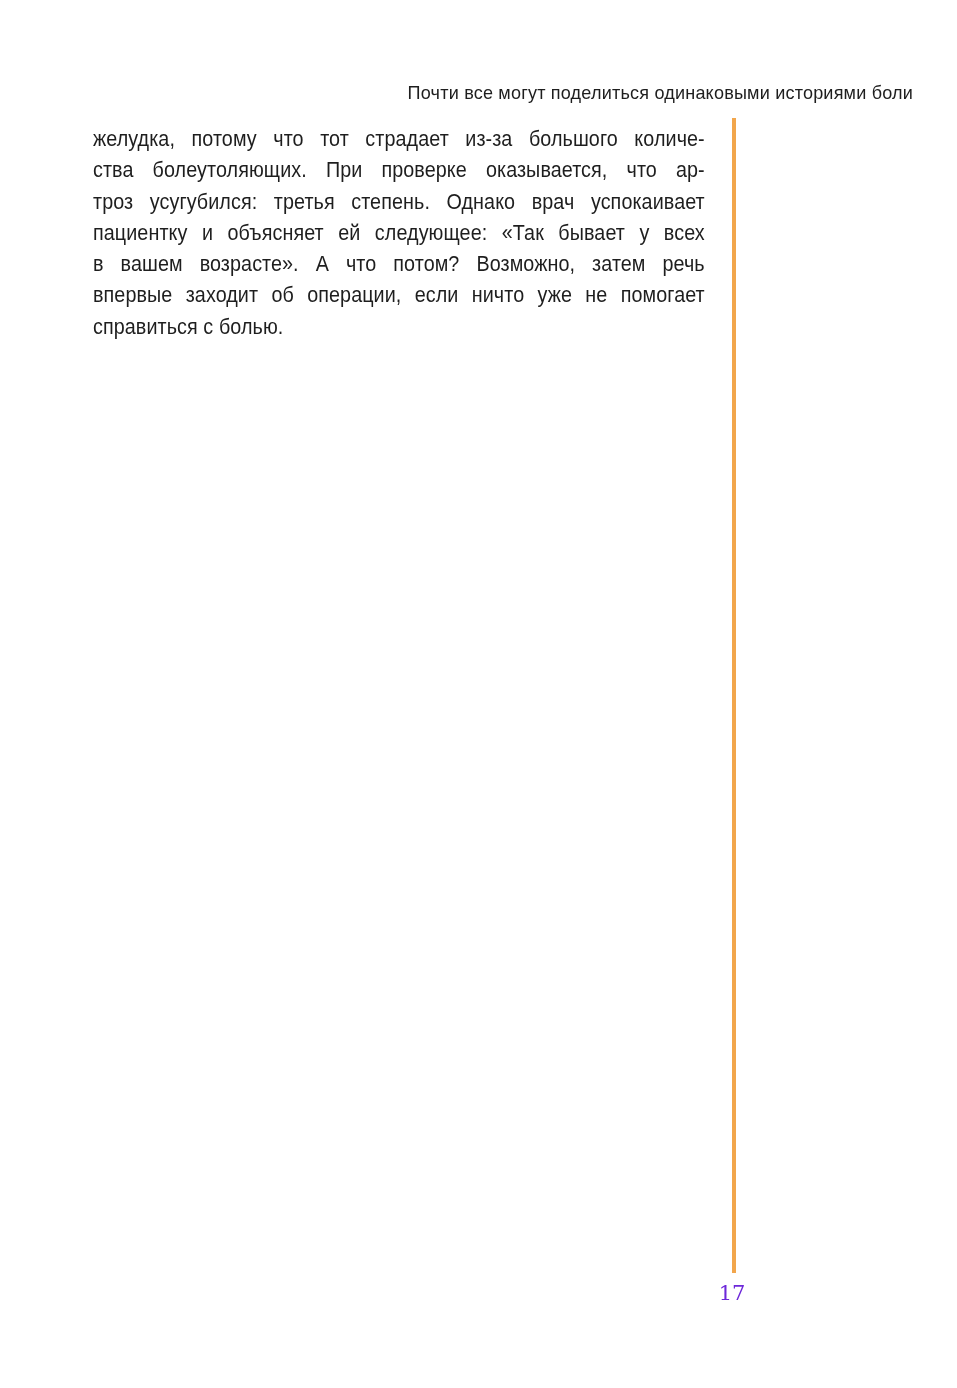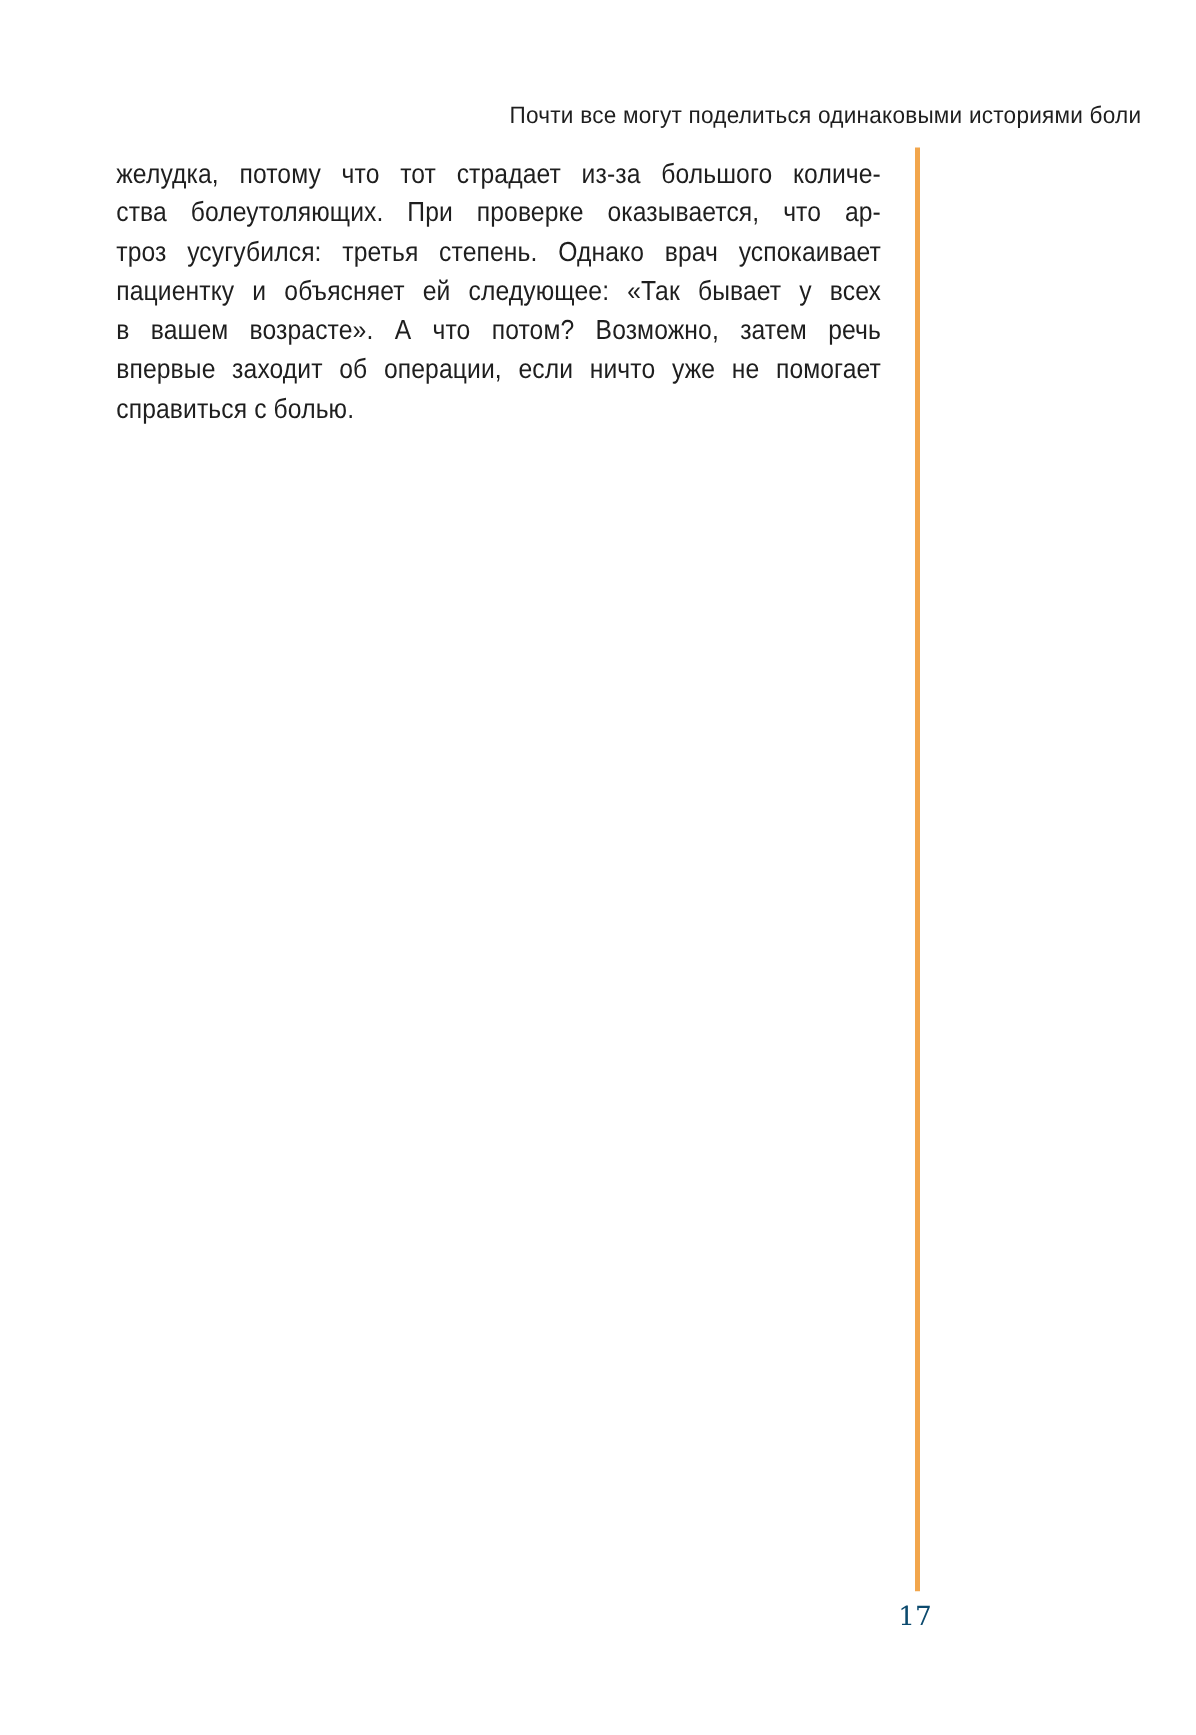--- a/index.html
+++ b/index.html
@@ -57,21 +57,21 @@
     background: #f2a64c;
   }
   .page-number {
     position: absolute;
     left: 732px;
     top: 1280px;
     transform: translateX(-50%);
     font-family: "DejaVu Serif", serif;
     font-size: 21px;
     line-height: 26px;
-    color: #0c4a6e;
+    color: #6d28d9;
   }
 </style>
 </head>
 <body>
 
 <div class="page" style="background: rgb(255, 255, 255); color: rgb(30, 30, 30);">
 
   <div class="running-head">Почти все могут поделиться одинаковыми историями боли</div>
 
   <div class="body-block">

